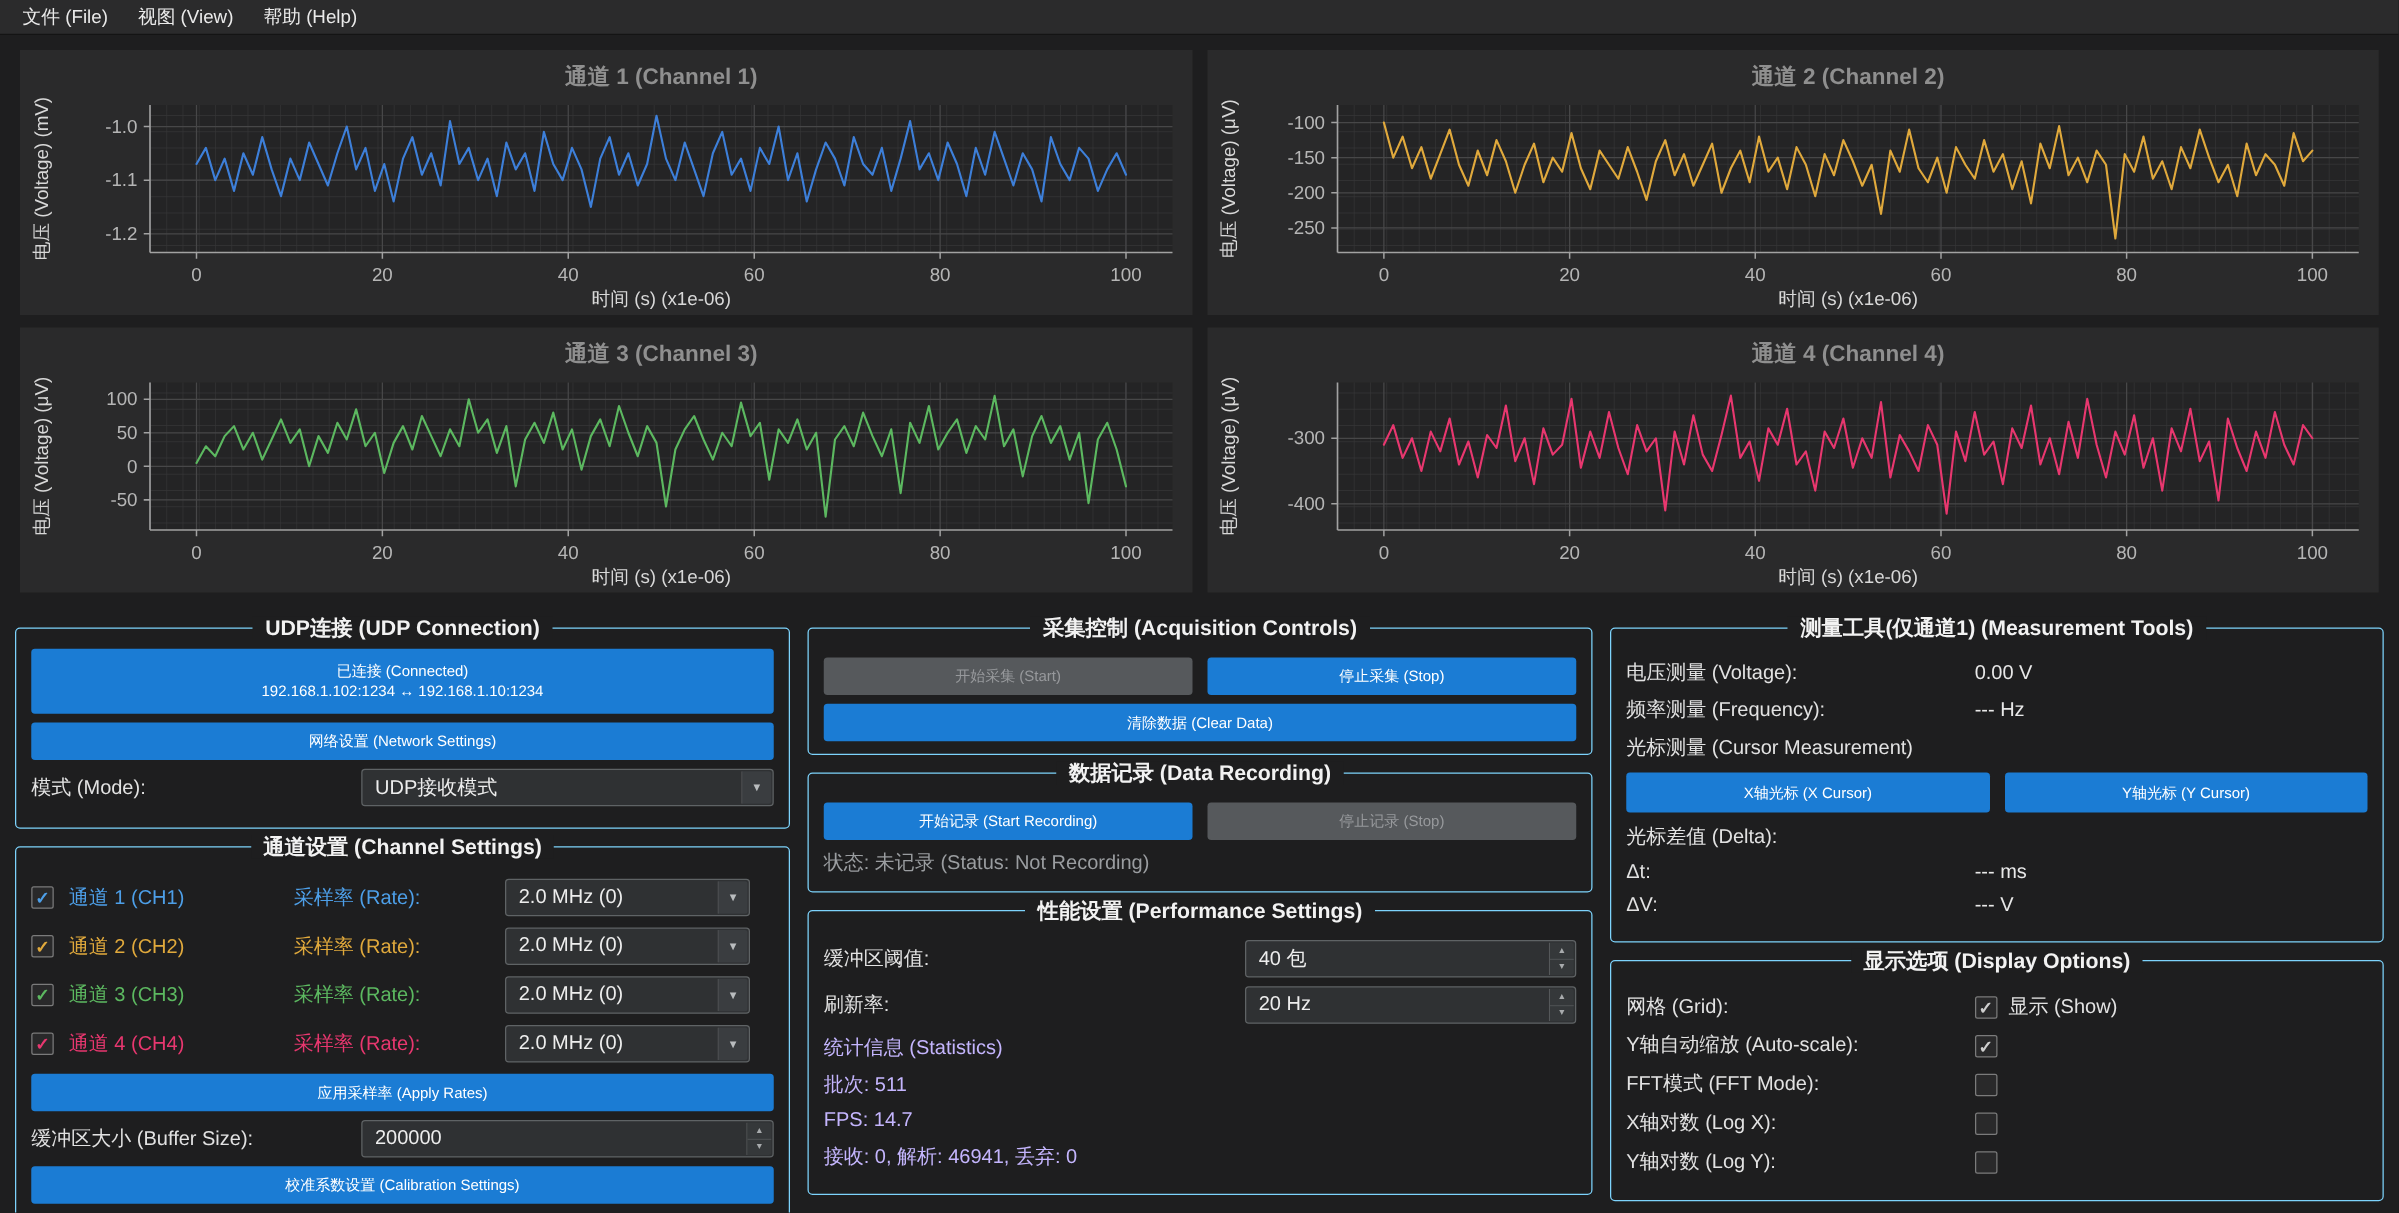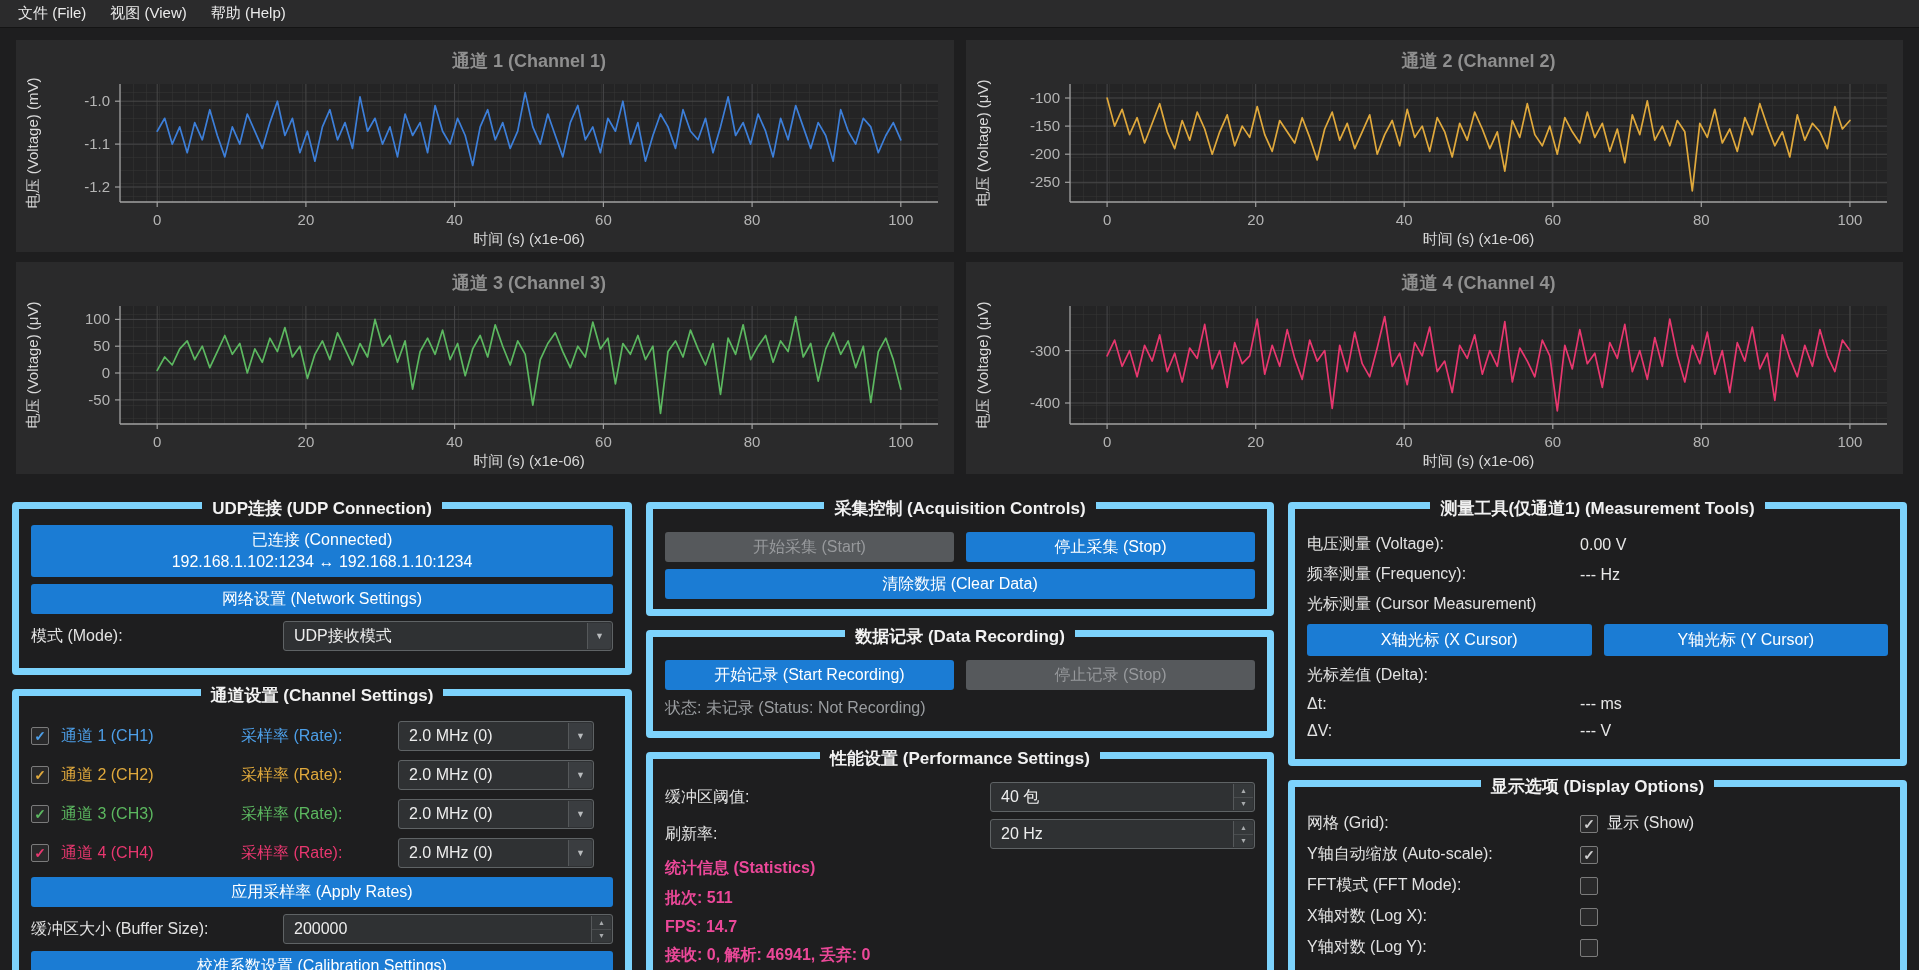--- a/index.html
+++ b/index.html
@@ -15,25 +15,25 @@
   .menu-item { padding:2px 12px; font-size:15px; color:#eaeaea; cursor:default; }
   
   .charts { display:grid; grid-template-columns:1fr 1fr; gap:10px 12px; padding:12px 16px 8px; }
   .chart-panel { background:#2a2a2b; height:212px; }
   .chart-canvas { width:100%; height:212px; }
   .tick   { fill:#b5b5b5; font-size:15px; }
   .ctitle { fill:#8f8f8f; font-size:18px; font-weight:bold; }
   .alabel { fill:#d8d8d8; font-size:15px; }
   
   .controls { display:grid; grid-template-columns:620px 628px 1fr; gap:0 14px; padding:6px 12px 0; align-items:start; }
-  .group { border:7px solid #7dd3fc; border-radius:4px; position:relative;
+  .group { border:1px solid #7dd3fc; border-radius:4px; position:relative;
            margin-top:14px; padding:16px 12px 10px; }
   .group-title { position:absolute; top:-12px; left:0; right:0; text-align:center; }
   .group-title span { background:#1e1e1f; padding:0 10px; font-weight:bold; font-size:17px; color:#f2f2f2; }
-  .btn { background:#1b7cd4; color:#fff; border-radius:3px; font-size:16px;
+  .btn { background:#1b7cd4; color:#fff; border-radius:3px; font-size:12px;
          display:flex; align-items:center; justify-content:center; height:30px;
          cursor:pointer; text-align:center; }
   .btn.big { height:52px; flex-direction:column; line-height:1.35; }
   .btn.disabled { background:#56595c; color:#97999c; }
   .vgap { height:7px; }
   .row { display:flex; align-items:center; margin:7px 0; }
   .row .lbl { flex:1; color:#e2e2e2; }
   .select, .spin { background:#2f3133; border:1px solid #5f6365; border-radius:3px;
                    height:30px; display:flex; align-items:center; padding:0 28px 0 10px;
                    color:#ededed; position:relative; cursor:pointer; }
@@ -49,21 +49,21 @@
   .sb:first-child { border-bottom:1px solid #4a4d4f; }
   .w330 { width:330px; } .w300 { width:265px; } .w215 { width:196px;text-align:center; }
   .cb { width:18px; height:18px; border:1px solid #7b7b7b; background:#29292a; border-radius:2px;
         display:inline-flex; align-items:center; justify-content:center;
         font-size:14px; font-weight:bold; color:#cfcfcf; flex:none; cursor:pointer; }
   .ch-row { display:grid; grid-template-columns:210px 1fr 215px; align-items:center; margin:9px 0; }
   .ch-name { display:flex; align-items:center; gap:12px; font-size:16px; }
   .two-btn { display:flex; gap:12px; margin:7px 0;border-radius:11px; }
   .two-btn .btn { flex:1; }
   .status-text { color:#9a9da0; font-size:16px; margin:8px 0 2px; }
-  .stat-line { color:#ec4899; font-size:16px; margin:9px 0;font-weight:bold; }
+  .stat-line { color:#c4b5fd; font-size:16px; margin:9px 0; }
   .kv { display:flex; align-items:center; margin:9px 0; }
   .kv .k { width:47%; color:#e2e2e2; }
   .kv .v { color:#e8e8e8; }
   .disp-row { display:flex; align-items:center; margin:10px 0; }
   .disp-row .k { width:47%; }
   .disp-row .suffix { margin-left:9px; }
 </style>
 </head>
 <body>
 

